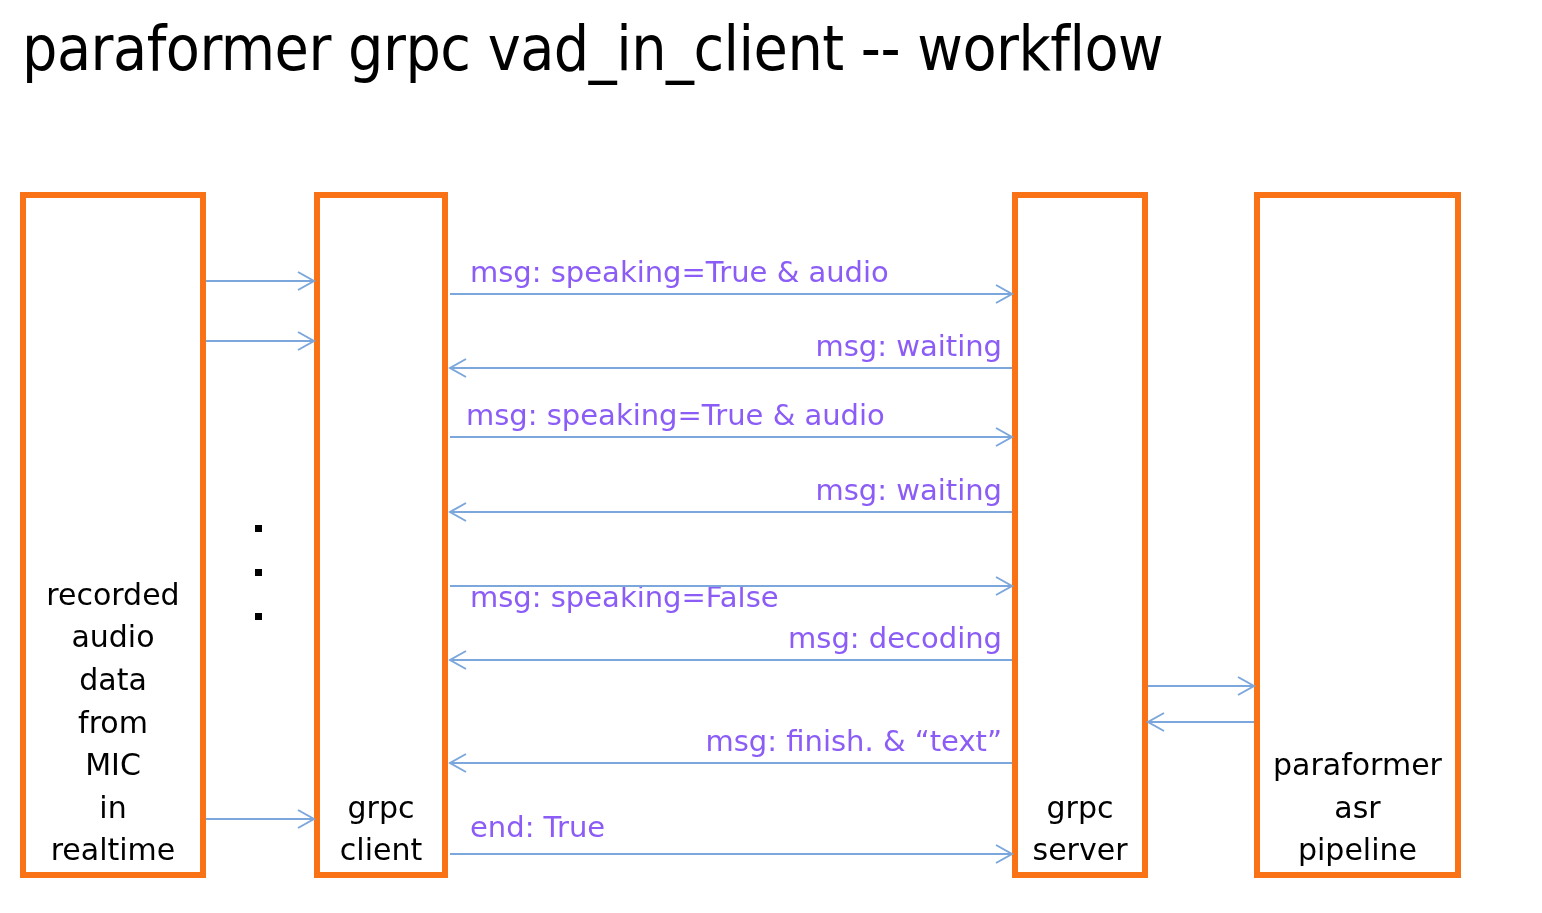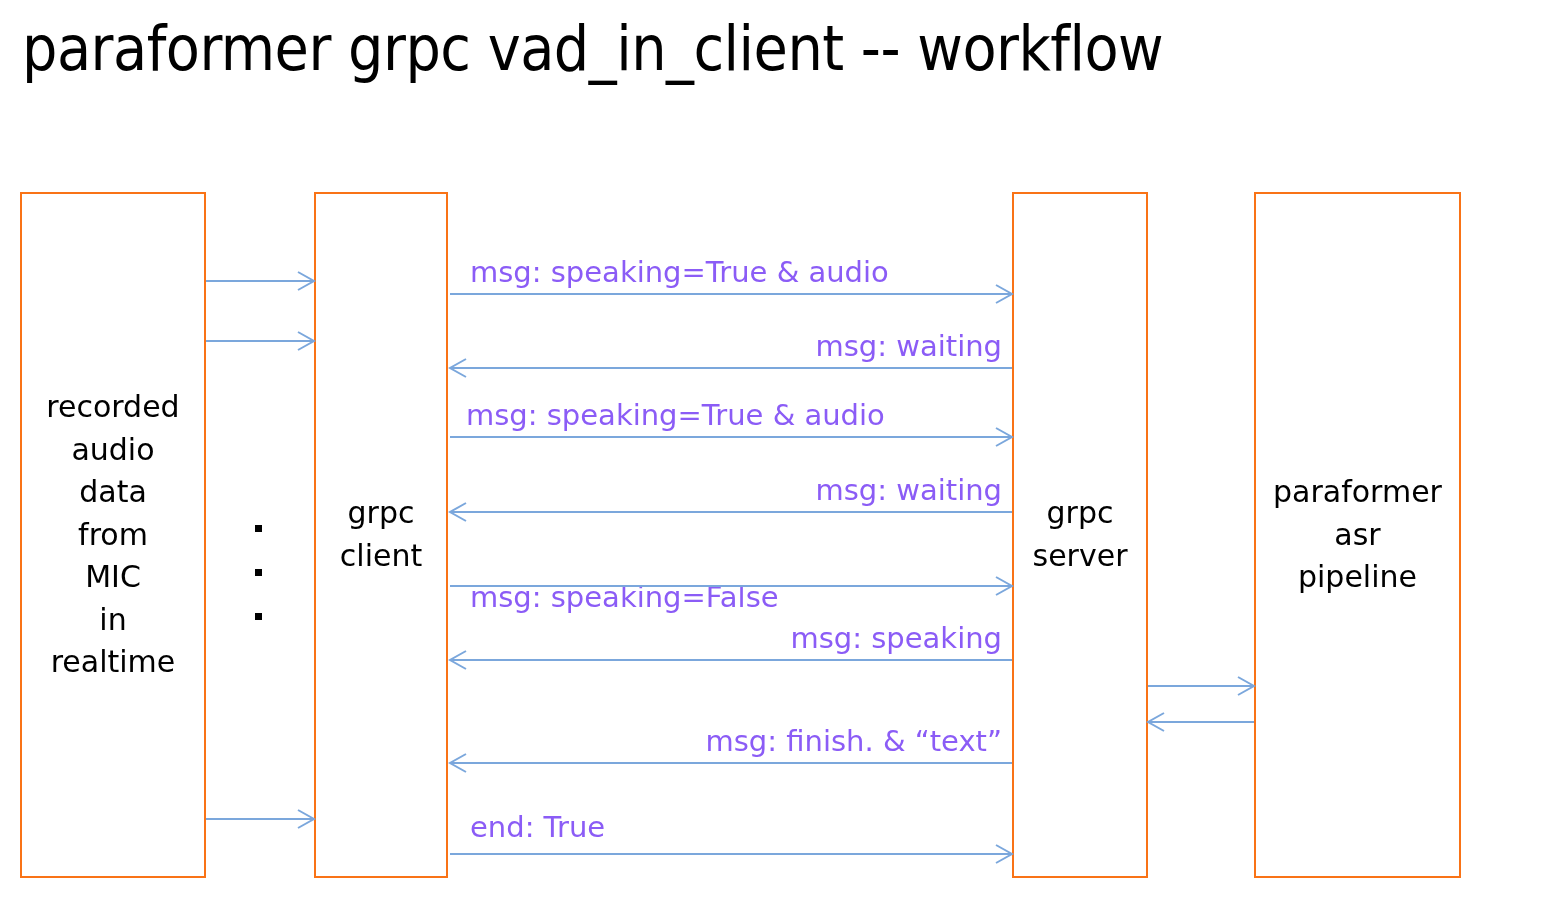--- a/index.html
+++ b/index.html
@@ -19,25 +19,25 @@
     font-size:62px;
     line-height:1.05;
     color:#000000;
     font-family:"DejaVu Sans Condensed","Liberation Sans Narrow","Liberation Sans",sans-serif;
     letter-spacing:-0.5px;
     white-space:nowrap;
   }
 
   .lane{
     position:absolute;
-    border:2px solid #f97316;
+    border:6px solid #f97316;
     background:#ffffff;
     box-sizing:border-box;
     display:flex;
-    align-items:center;
+    align-items:flex-end;
     justify-content:center;
   }
   .lane-label{
     text-align:center;
     font-size:30px;
     line-height:1.42;
     color:#000000;
     font-family:"DejaVu Sans","Liberation Sans",sans-serif;
     white-space:pre-line;
   }
@@ -188,21 +188,21 @@
   <div class="msg-label lft" style="left:470px;top:580px;">msg: speaking=False</div>
   <div class="arrow right" style="left:450px;top:581px;width:562px;">
     <div class="shaft"></div>
     <div class="head">
       <svg viewBox="0 0 22 22">
           <path d="M4 2 L20 11 L4 20" fill="none" stroke="#7BA7DC" stroke-width="2"></path>
         </svg>
     </div>
   </div>
 
-  <div class="msg-label rgt" style="left:450px;top:621px;width:552px;">msg: speaking</div>
+  <div class="msg-label rgt" style="left:450px;top:621px;width:552px;">msg: decoding</div>
   <div class="arrow left" style="left:450px;top:655px;width:562px;">
     <div class="shaft"></div>
     <div class="head">
       <svg viewBox="0 0 22 22">
           <path d="M18 2 L2 11 L18 20" fill="none" stroke="#7BA7DC" stroke-width="2"></path>
         </svg>
     </div>
   </div>
 
   <div class="msg-label rgt" style="left:450px;top:724px;width:552px;">msg: finish. &amp;  “text”</div>

